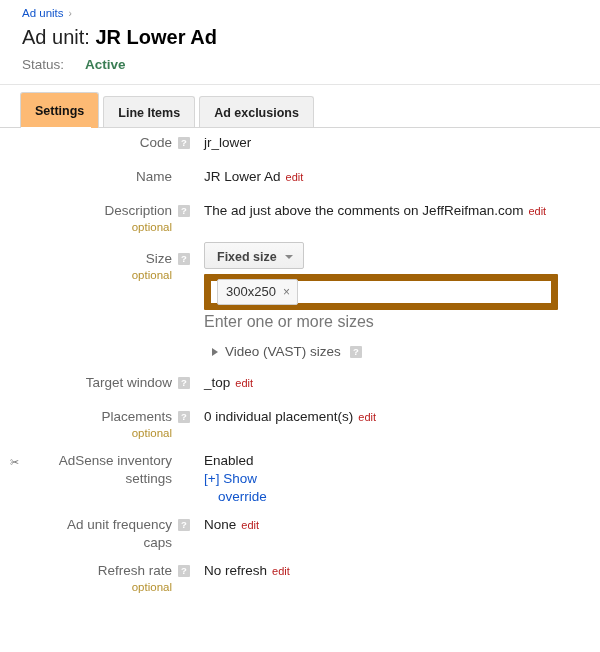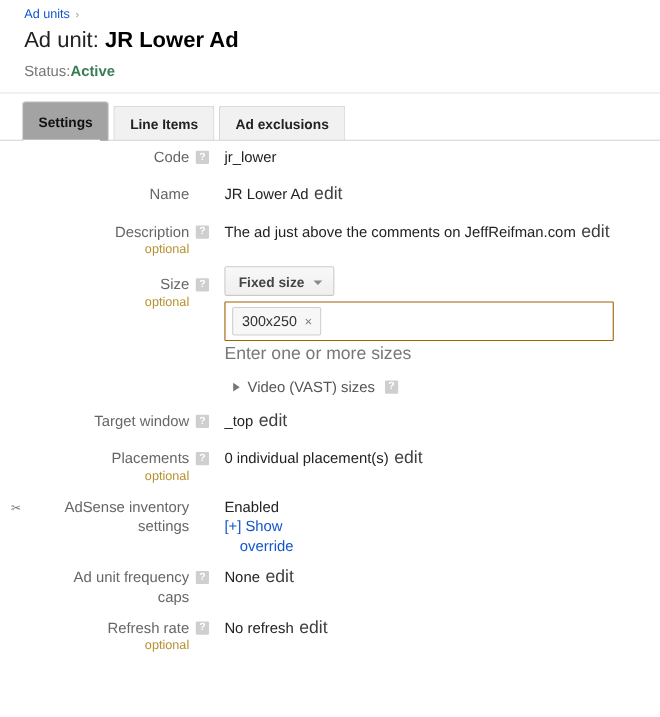--- a/index.html
+++ b/index.html
@@ -26,21 +26,21 @@
     font-size: 20px; line-height: 26px; color: #222;
     font-weight: 400; white-space: nowrap;
   }
   .page-title b { font-weight: 700; color:#000; }
 
   .status-row {
     position: absolute; left: 22px; top: 56px;
     font-size: 13.5px; line-height: 18px; color: #777;
     white-space: nowrap;
   }
-  .status-row .status-value { color: #3a7d54; font-weight: 700; margin-left: 0; }
+  .status-row .status-value { color: #3a7d54; font-weight: 700; margin-left: 21px; }
 
   .header-rule {
     position: absolute; left: 0; top: 84px; width: 600px; height: 1px;
     background: #e5e5e5;
   }
 
   
   .tabs {
     position: absolute; left: 20px; top: 92px;
     display: flex; align-items: flex-end; gap: 4px;
@@ -52,21 +52,21 @@
     background: #f1f1f1;
     color: #222;
     font-size: 12.5px; font-weight: 700;
     padding: 9px 14px 8px 14px;
     line-height: 14px;
     cursor: pointer;
     white-space: nowrap;
     position: relative;
   }
   .tab.active {
-    background: #a3a3a3;
+    background: #fdba74;
     color: #111;
     padding-top: 11px; padding-bottom: 10px;
     z-index: 3;
   }
   .tabs-baseline {
     position: absolute; left: 0; top: 127px; width: 600px; height: 1px;
     background: #d6d6d6;
   }
   .tabs-baseline-cover {
     position: absolute; left: 21px; top: 127px; width: 70px; height: 2px;
@@ -94,22 +94,22 @@
     font-size: 9.5px; line-height: 12px; text-align: center;
     font-weight: 700; cursor: pointer; font-family: "Liberation Sans", sans-serif;
   }
 
   .value-col {
     position: absolute; left: 204px; top: 0; right: 8px;
     font-size: 13.5px; line-height: 18px; color: #222;
   }
   .value-col .val { color: #222; }
   .edit-link {
-    color: #404040; text-decoration: none; cursor: pointer;
-    font-size: 16px; margin-left: 5px;
+    color: #b91c1c; text-decoration: none; cursor: pointer;
+    font-size: 11px; margin-left: 5px;
   }
 
   .inline-link { color:#1155cc; text-decoration:none; cursor:pointer; }
 
   
   .fixed-size-btn {
     display: inline-flex; align-items: center; gap: 8px;
     background: linear-gradient(#f8f8f8, #efefef);
     border: 1px solid #c9c9c9; border-radius: 2px;
     padding: 7px 10px 4px 12px;
@@ -119,21 +119,21 @@
   .caret-down {
     width: 0; height: 0;
     border-left: 4px solid transparent;
     border-right: 4px solid transparent;
     border-top: 4px solid #888;
     display: inline-block;
   }
   .size-input-box {
     margin-top: 5px;
     width: 354px; height: 36px;
-    border: 1px solid #a16207; border-radius: 1px;
+    border: 7px solid #a16207; border-radius: 1px;
     background: #fff;
     display: flex; align-items: center;
     padding: 0 6px;
   }
   .size-chip {
     display: inline-flex; align-items: center; gap: 7px;
     background: #f7f7f7; border: 1px solid #cfcfcf; border-radius: 2px;
     padding: 4px 7px 4px 8px;
     font-size: 13px; color: #333; line-height: 16px;
     cursor: default;

